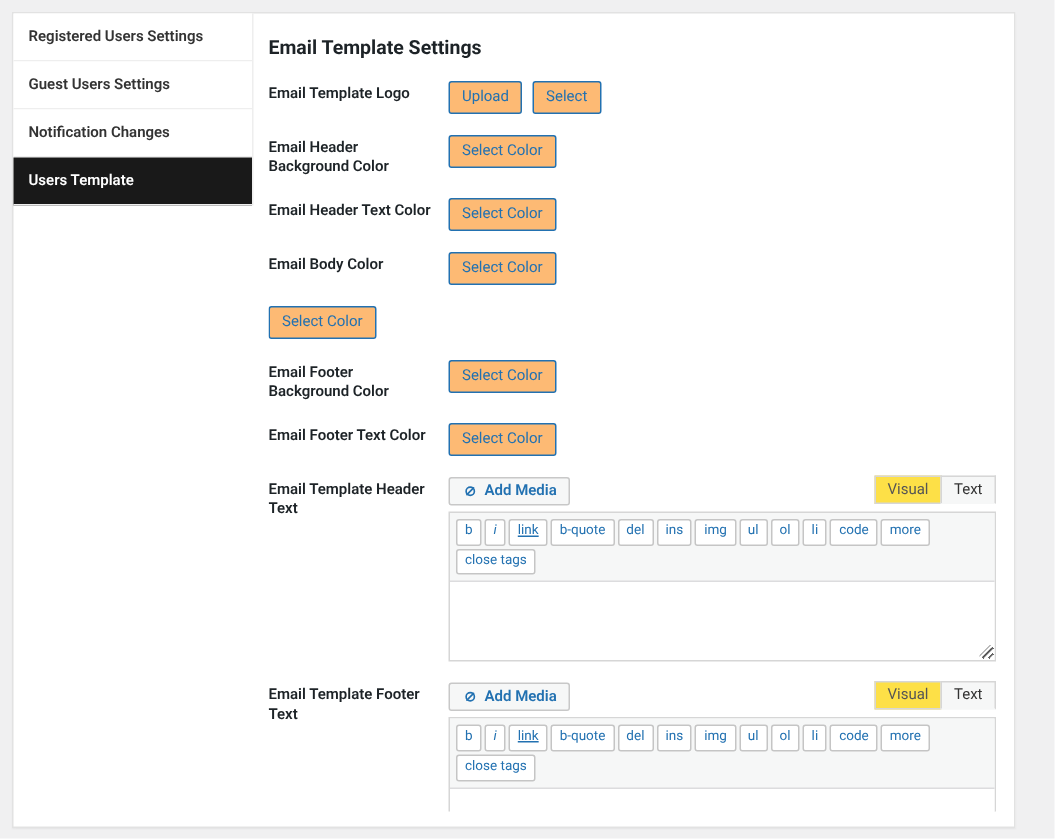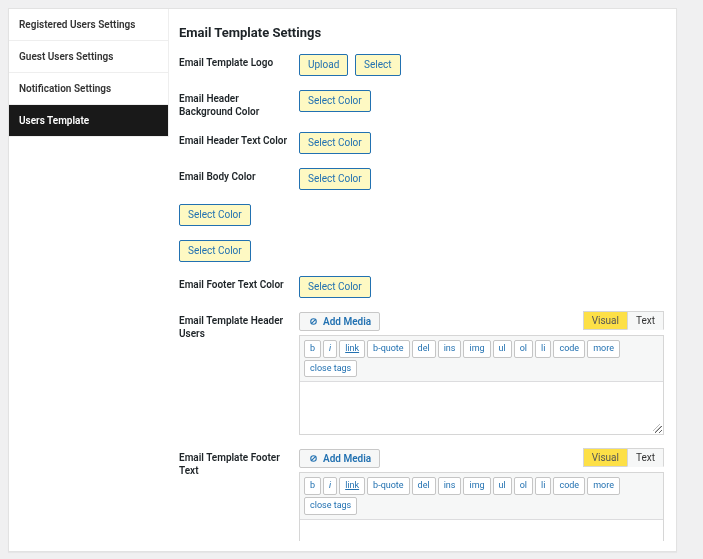--- a/index.html
+++ b/index.html
@@ -60,21 +60,21 @@
     font-size:10px;
     font-weight:600;
     color:#1d2327;
     line-height:1.25;
     padding-top:3px;
   }
   .row-field { flex:1; }
   .btn {
     display:inline-block;
     border:1px solid #2271b1;
-    background:#fef9c3;
+    background:#fdba74;
     color:#2271b1;
     font-size:10px;
     padding:3px 8px;
     border-radius:2px;
     cursor:pointer;
     margin-right:4px;
     line-height:1.4;
   }
   .btn-compact {
     display:inline-flex;
@@ -163,21 +163,21 @@
   }
 </style>
 </head>
 <body>
 
 <div class="panel">
 
   <div class="sidebar">
     <div class="sidebar-item">Registered Users Settings</div>
     <div class="sidebar-item">Guest Users Settings</div>
-    <div class="sidebar-item">Notification Settings</div>
+    <div class="sidebar-item">Notification Changes</div>
     <div class="sidebar-item active">Users Template</div>
   </div>
 
   <div class="content">
     <h2 class="heading">Email Template Settings</h2>
 
     <div class="row">
       <div class="row-label">Email Template Logo</div>
       <div class="row-field">
         <span class="btn">Upload</span>
@@ -198,30 +198,31 @@
     <div class="row">
       <div class="row-label">Email Body Color</div>
       <div class="row-field"><span class="btn">Select Color</span></div>
     </div>
 
     <div class="row">
       <div class="row-field"><span class="btn">Select Color</span></div>
     </div>
 
     <div class="row">
+      <div class="row-label">Email Footer Background Color</div>
       <div class="row-field"><span class="btn">Select Color</span></div>
     </div>
 
     <div class="row">
       <div class="row-label">Email Footer Text Color</div>
       <div class="row-field"><span class="btn">Select Color</span></div>
     </div>
 
     <div class="row">
-      <div class="row-label">Email Template Header Users</div>
+      <div class="row-label">Email Template Header Text</div>
       <div class="row-field editor-host">
         <span class="btn-compact">
           <span>
             <svg viewBox="0 0 20 20" fill="none" stroke="#2271b1" stroke-width="2">
                 <circle cx="10" cy="10" r="5"></circle>
                 <path d="M6 14 L14 6" stroke-linecap="round"></path>
               </svg>
           </span>
           <span>Add Media</span>
         </span>

